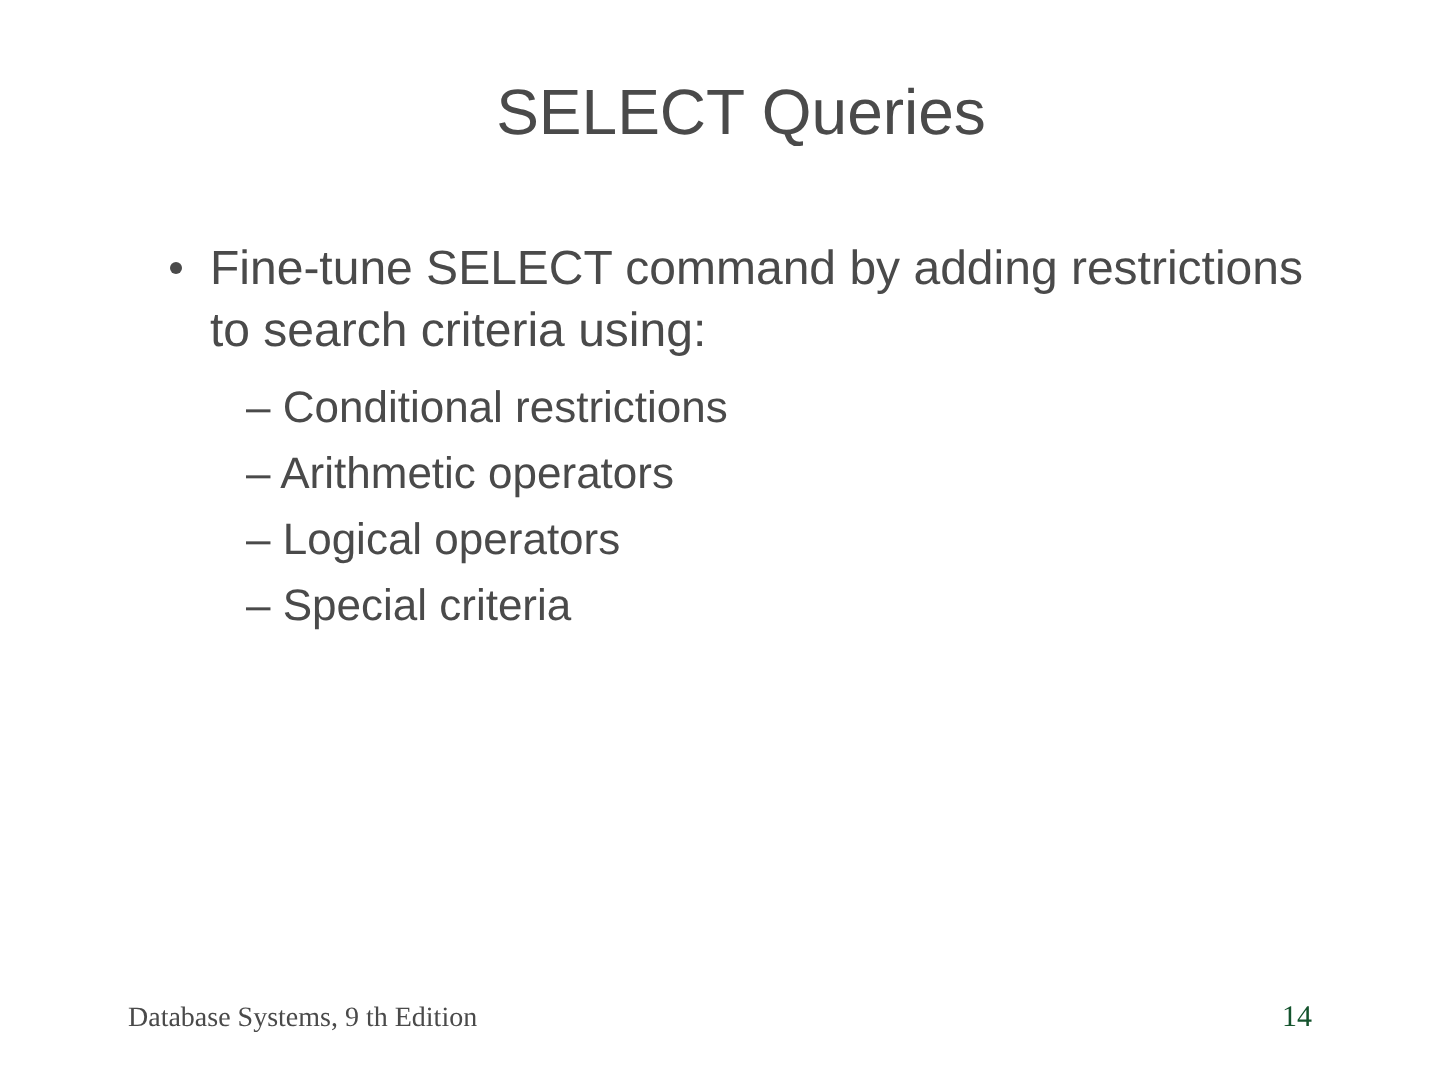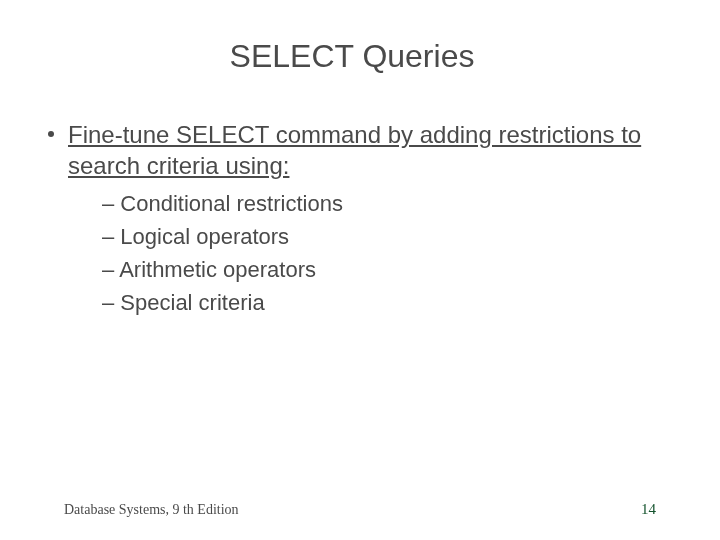--- a/index.html
+++ b/index.html
@@ -13,52 +13,51 @@
       background: #ffffff;
       font-family: Arial, Helvetica, sans-serif;
       color: #4a4a4a;
       position: relative;
       overflow: hidden;
     }
     .slide {
       width: 100%;
       height: 100%;
       position: relative;
-      padding: 30px 64px 0 48px;
+      padding: 30px 64px 0 85px;
     }
     .title {
       text-align: center;
       font-size: 32px;
       font-weight: 400;
       color: #4a4a4a;
       margin-top: 8px;
       margin-bottom: 44px;
     }
     .bullet-main {
       display: flex;
       align-items: flex-start;
       margin-bottom: 8px;
-      text-decoration: underline;
     }
     .bullet-dot {
       width: 6px;
       height: 6px;
       background: #4a4a4a;
       border-radius: 50%;
       margin-top: 12px;
       margin-right: 14px;
       flex-shrink: 0;
     }
     .bullet-text {
       font-size: 24px;
       line-height: 1.3;
       color: #4a4a4a;
     }
     .sub-list {
-      margin-left: 54px;
+      margin-left: 38px;
       margin-top: 6px;
     }
     .sub-item {
       font-size: 22px;
       line-height: 1.4;
       color: #4a4a4a;
       margin-bottom: 2px;
     }
     .footer {
       position: absolute;
@@ -86,22 +85,22 @@
 <div class="slide">
   <h1 class="title">SELECT Queries</h1>
 
   <div class="bullet-main">
     <span class="bullet-dot"></span>
     <span class="bullet-text">Fine-tune SELECT command by adding restrictions to search criteria using:</span>
   </div>
 
   <div class="sub-list">
     <div class="sub-item">– Conditional restrictions</div>
+    <div class="sub-item">– Arithmetic operators</div>
     <div class="sub-item">– Logical operators</div>
-    <div class="sub-item">– Arithmetic operators</div>
     <div class="sub-item">– Special criteria</div>
   </div>
 
   <div class="footer">
     <span class="footer-left">Database Systems, 9 th Edition</span>
     <span class="footer-right">14</span>
   </div>
 </div>
 
 </body></html>

